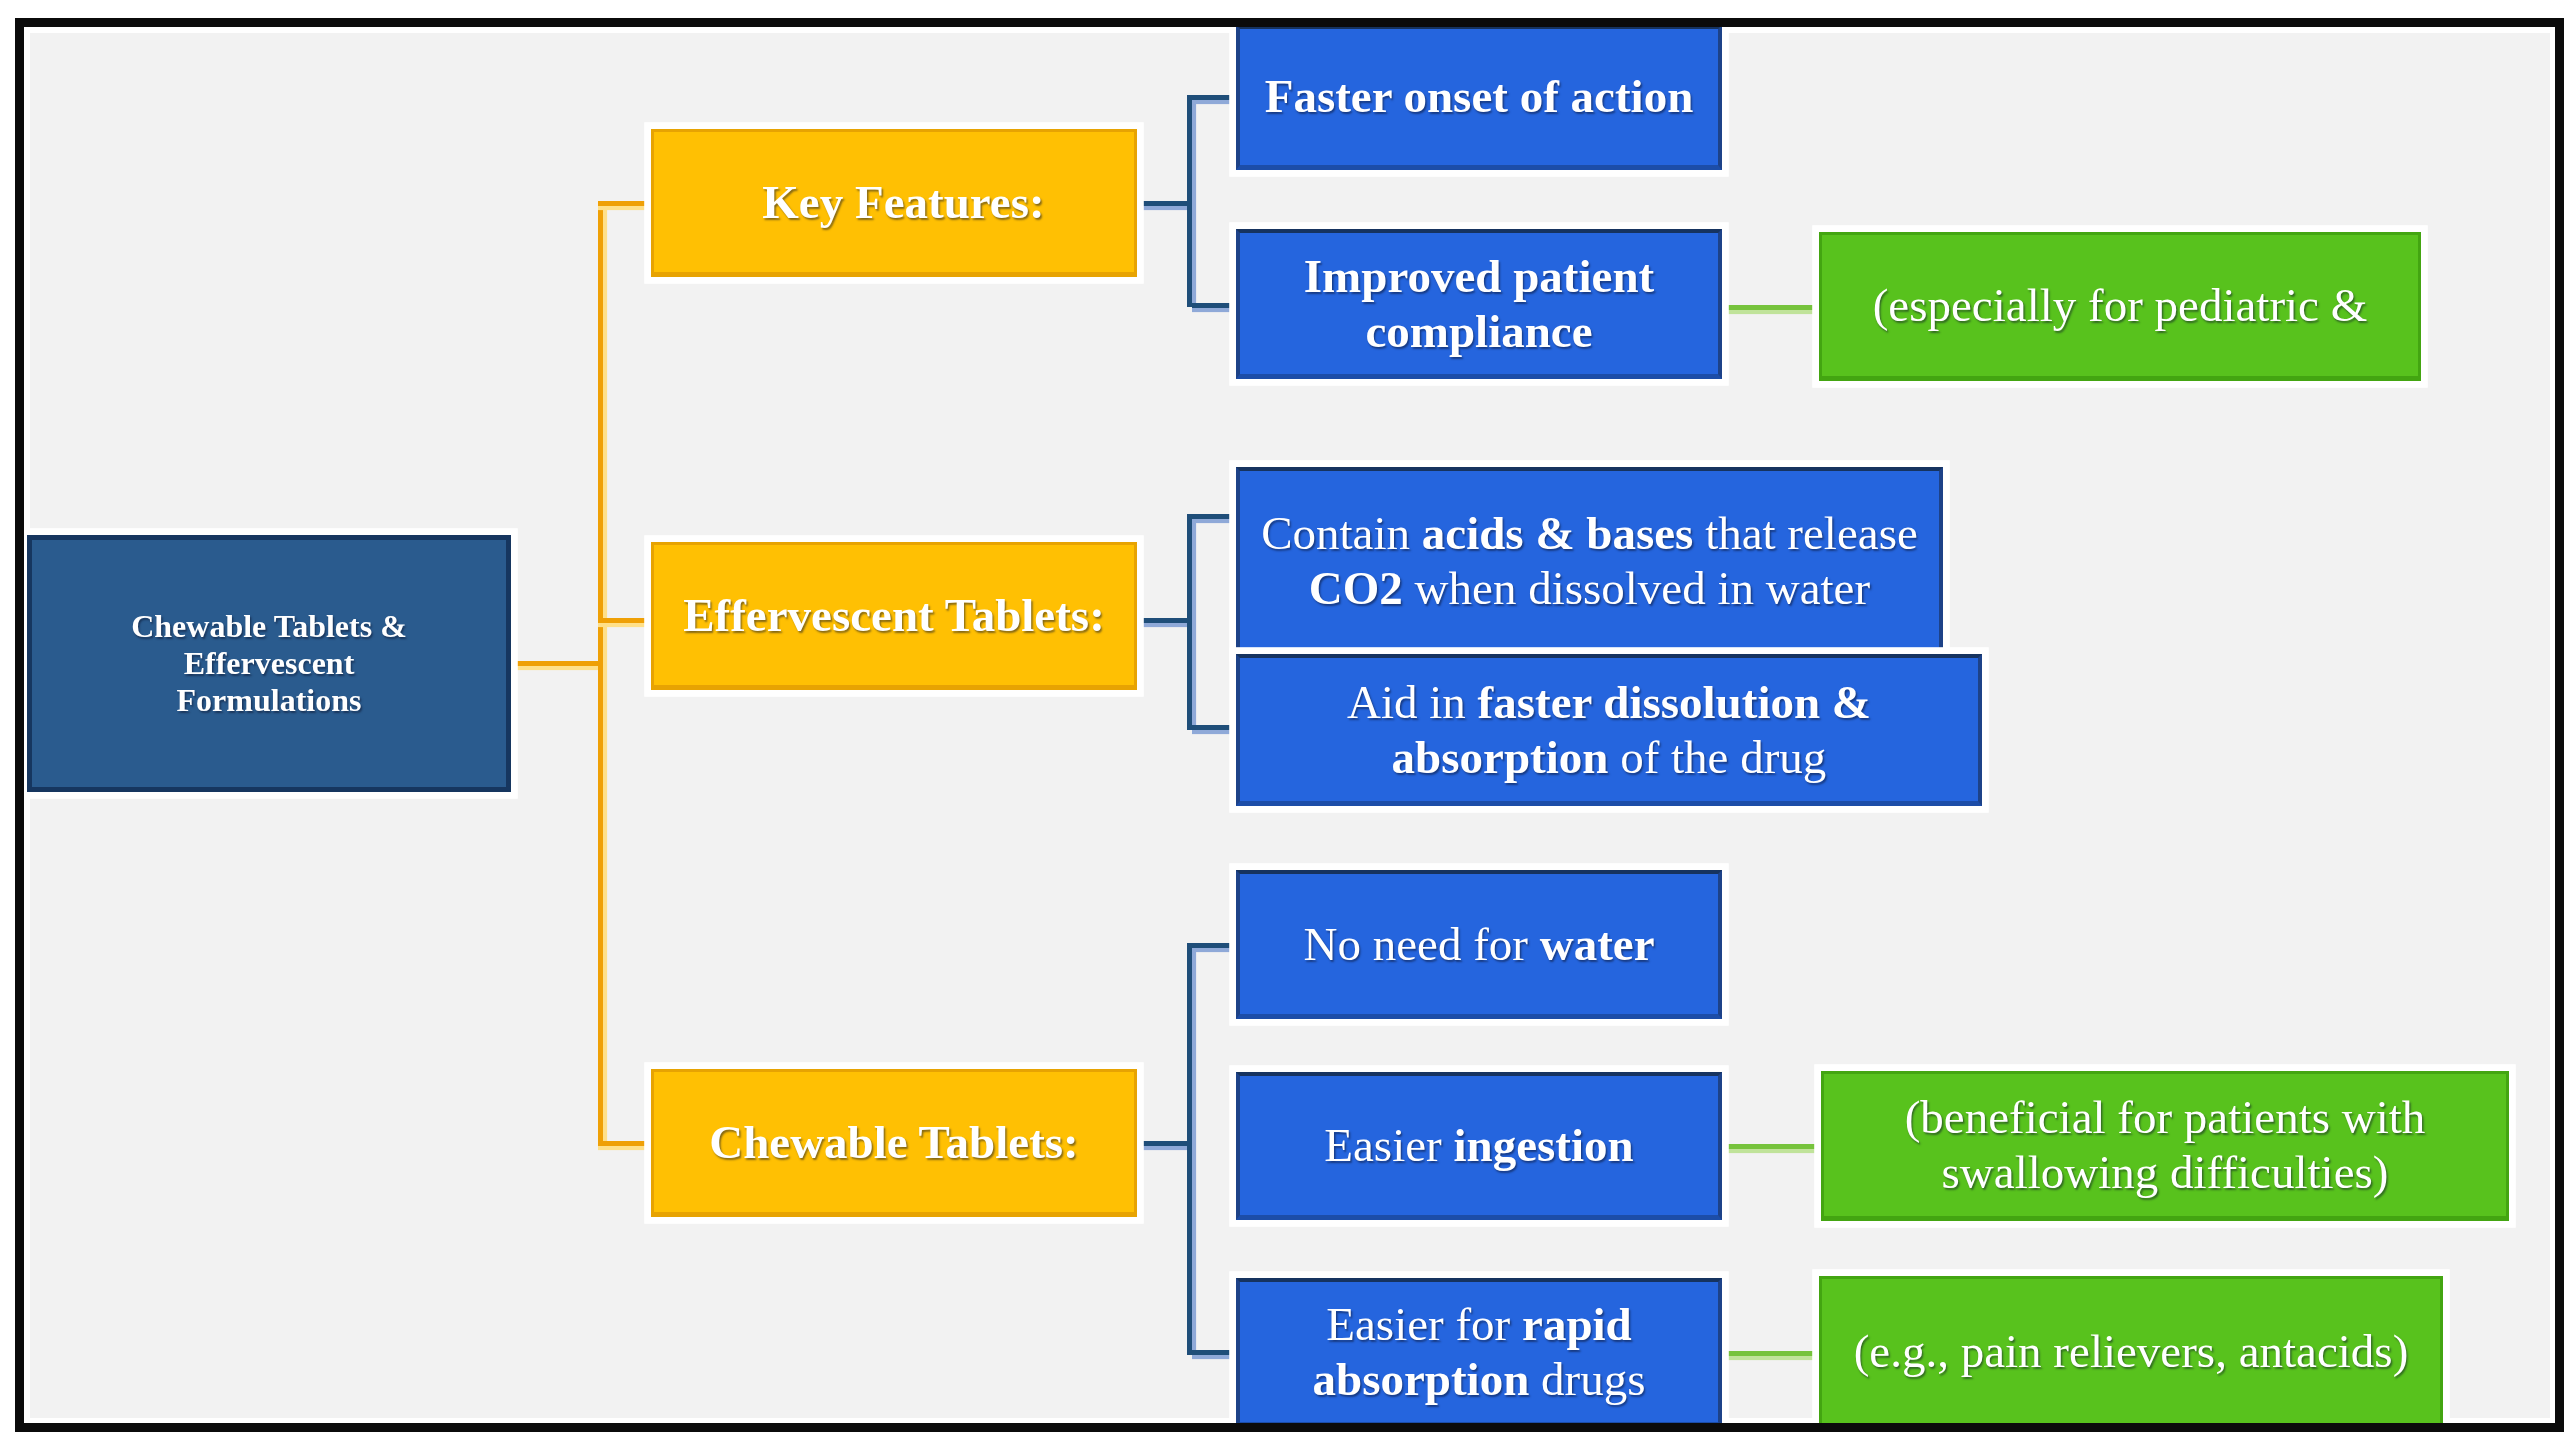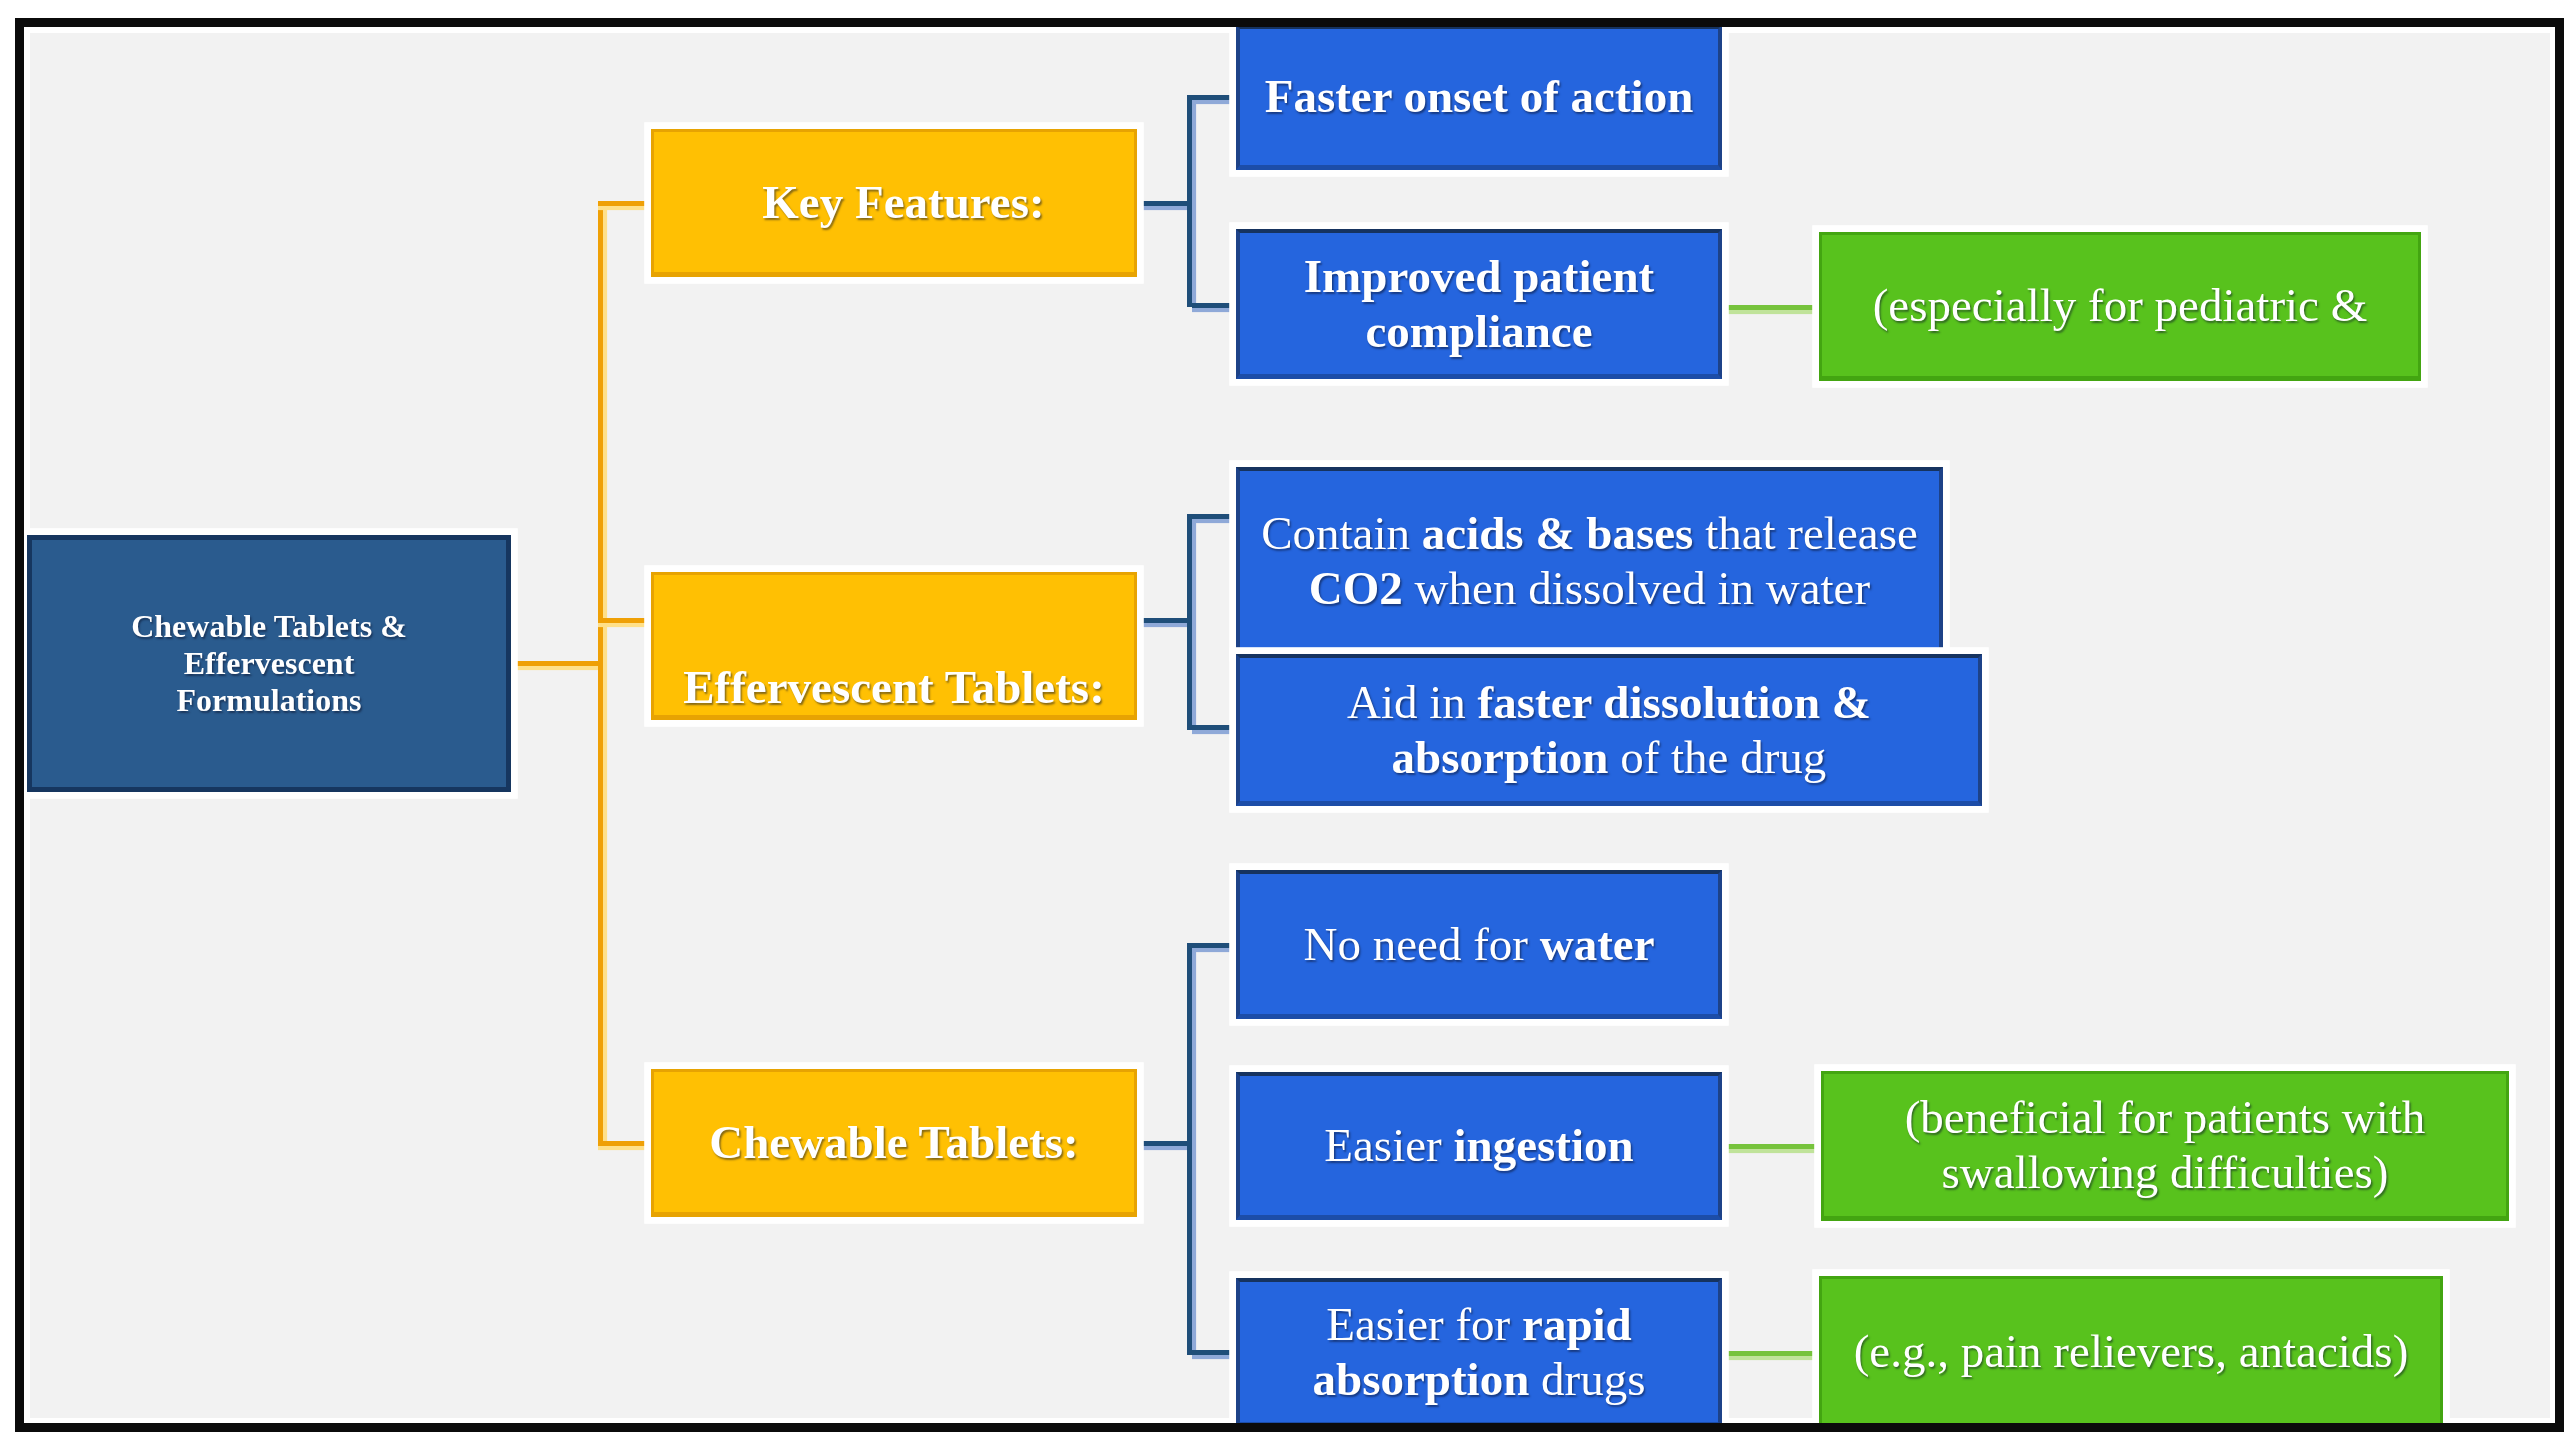--- a/index.html
+++ b/index.html
@@ -67,21 +67,21 @@
   </div>
 <div id="node-layer">
     <div class="node st-root" style="left: 27px; top: 535px; width: 484px; height: 257px;">
       <div class="line"><span class="bold">Chewable Tablets &amp;</span></div>
       <div class="line"><span class="bold">Effervescent</span></div>
       <div class="line"><span class="bold">Formulations</span></div>
     </div>
     <div class="node st-orange" style="left: 651px; top: 129px; width: 486px; height: 148px; padding-left: 19px;">
       <div class="line"><span class="bold">Key Features:</span></div>
     </div>
-    <div class="node st-orange" style="left: 651px; top: 572px; width: 486px; height: 148px; justify-content: flex-end;">
+    <div class="node st-orange" style="left: 651px; top: 542px; width: 486px; height: 148px;">
       <div class="line"><span class="bold">Effervescent Tablets:</span></div>
     </div>
     <div class="node st-orange" style="left: 651px; top: 1069px; width: 486px; height: 148px;">
       <div class="line"><span class="bold">Chewable Tablets:</span></div>
     </div>
     <div class="node st-blue" style="left: 1236px; top: 24.6px; width: 486px; height: 145px;">
       <div class="line"><span class="bold">Faster onset of action</span></div>
     </div>
     <div class="node st-blue" style="left: 1236px; top: 229px; width: 486px; height: 150px;">
       <div class="line"><span class="bold">Improved patient</span></div>

